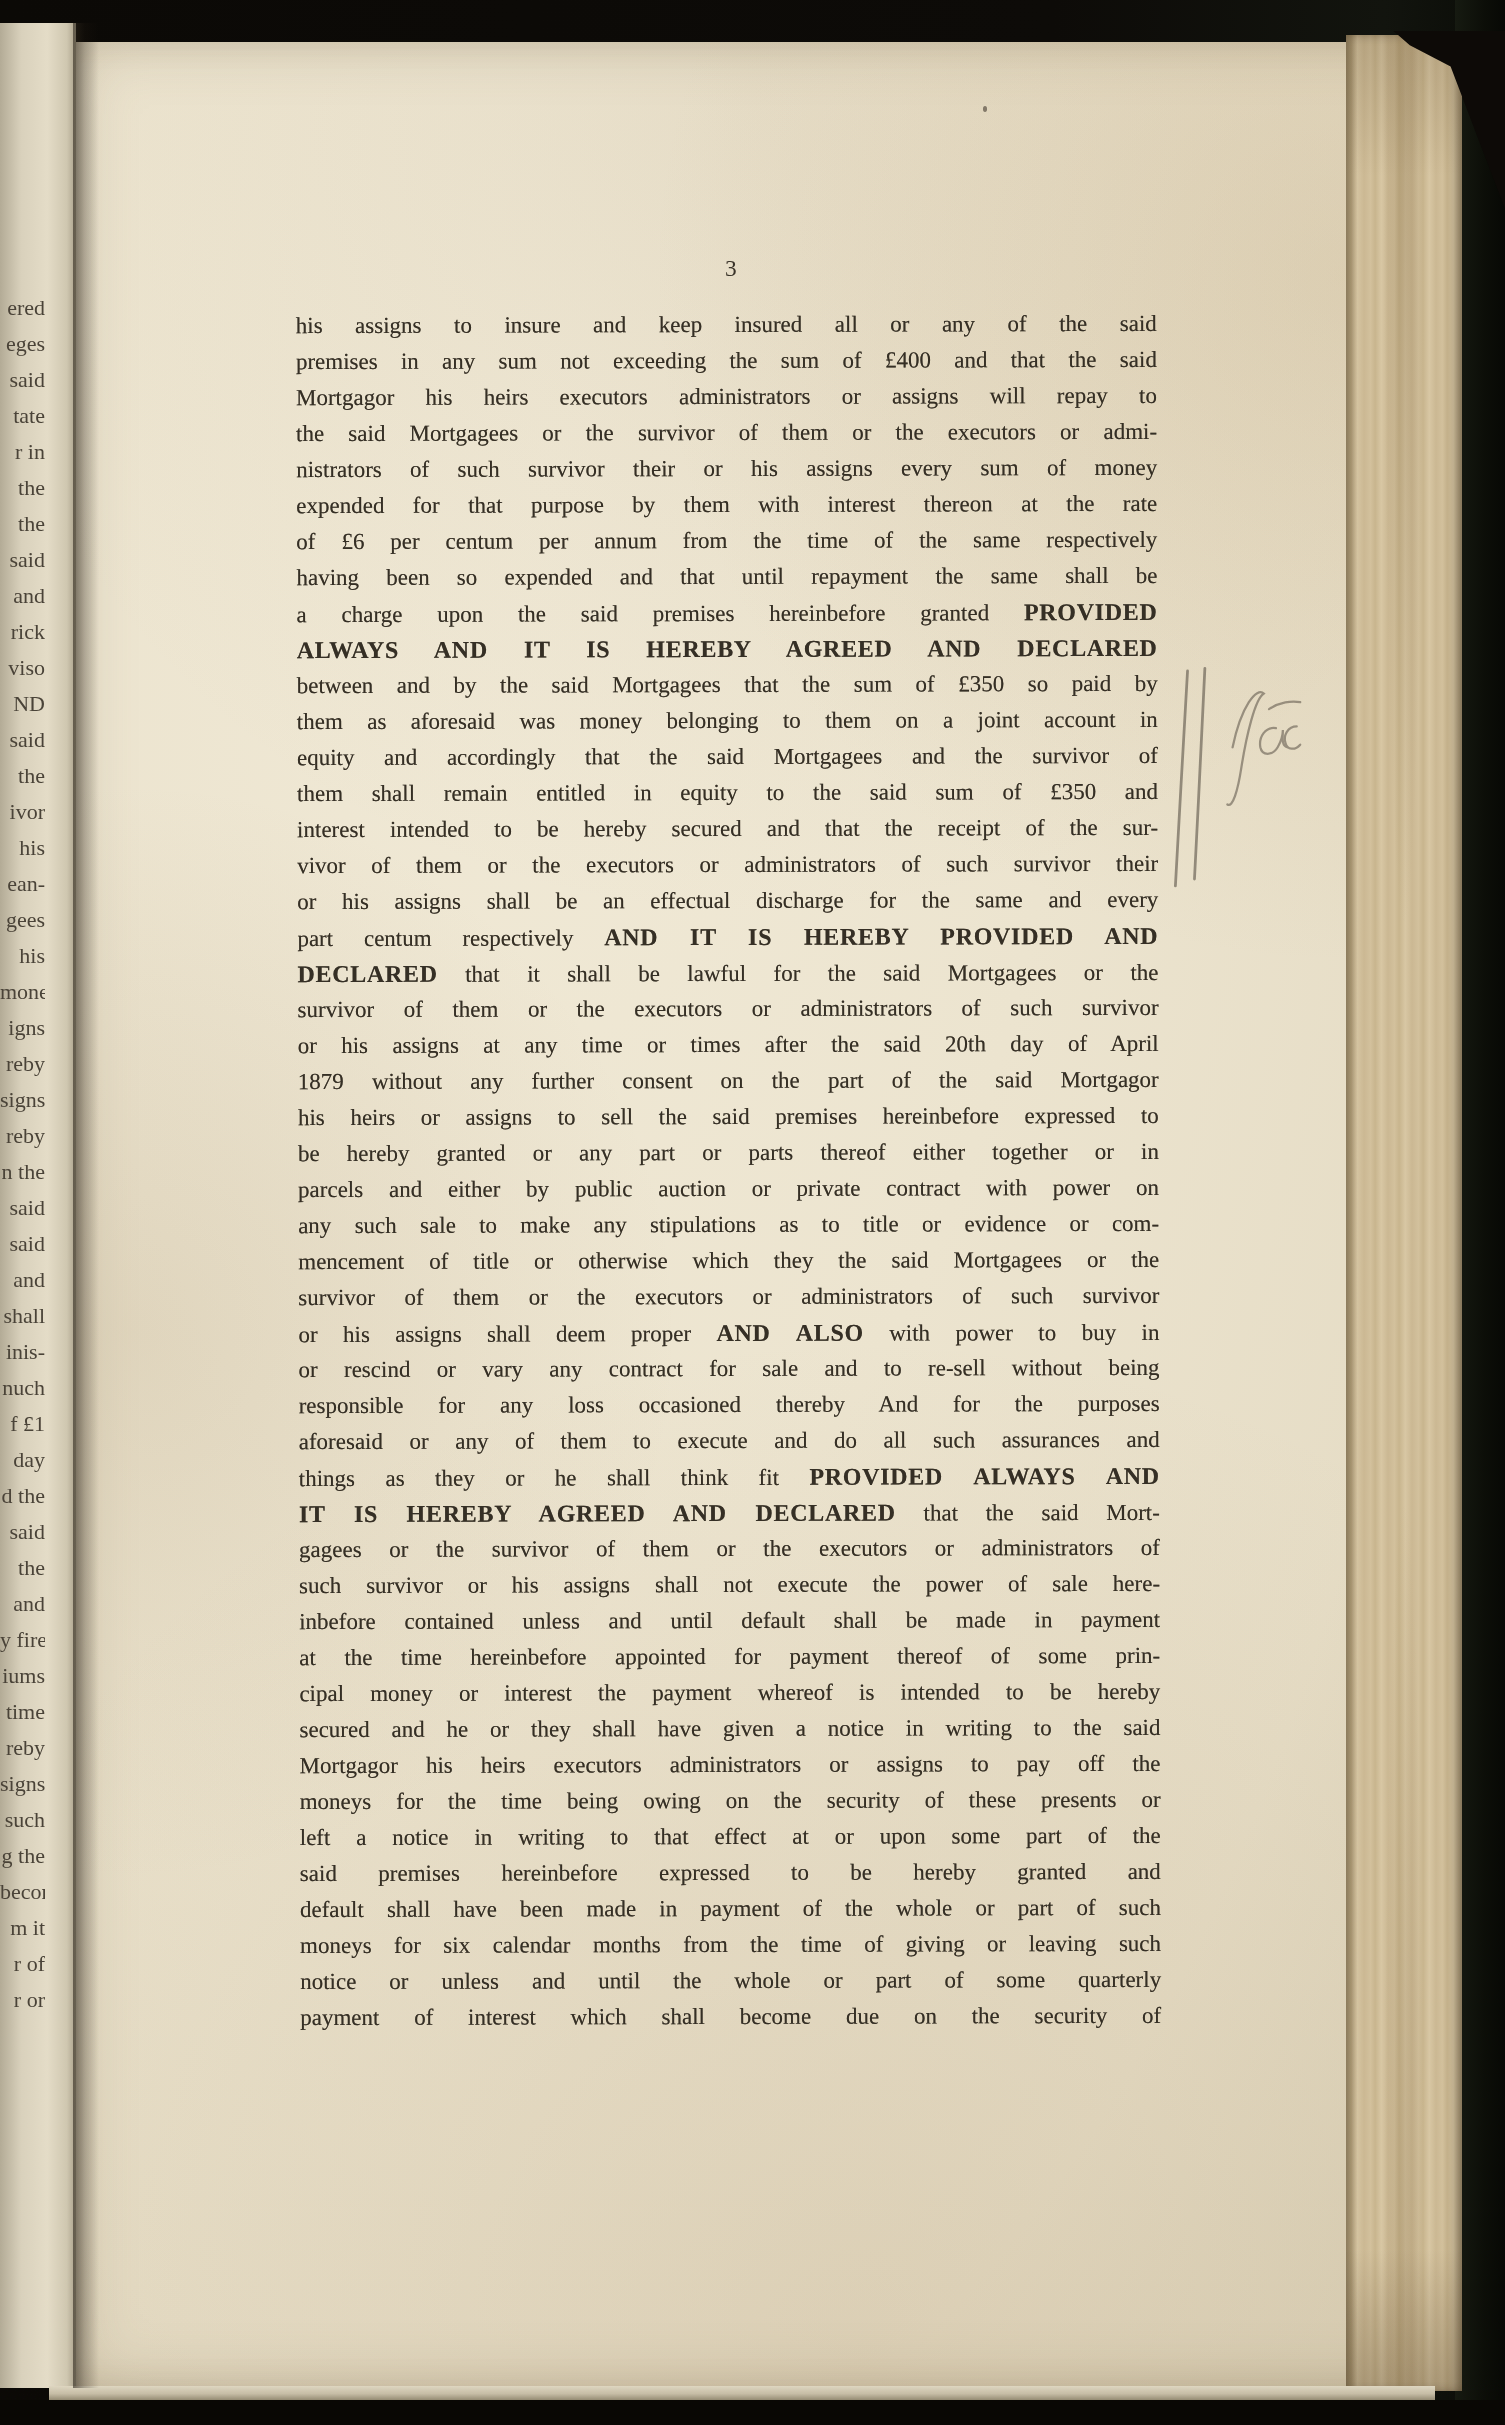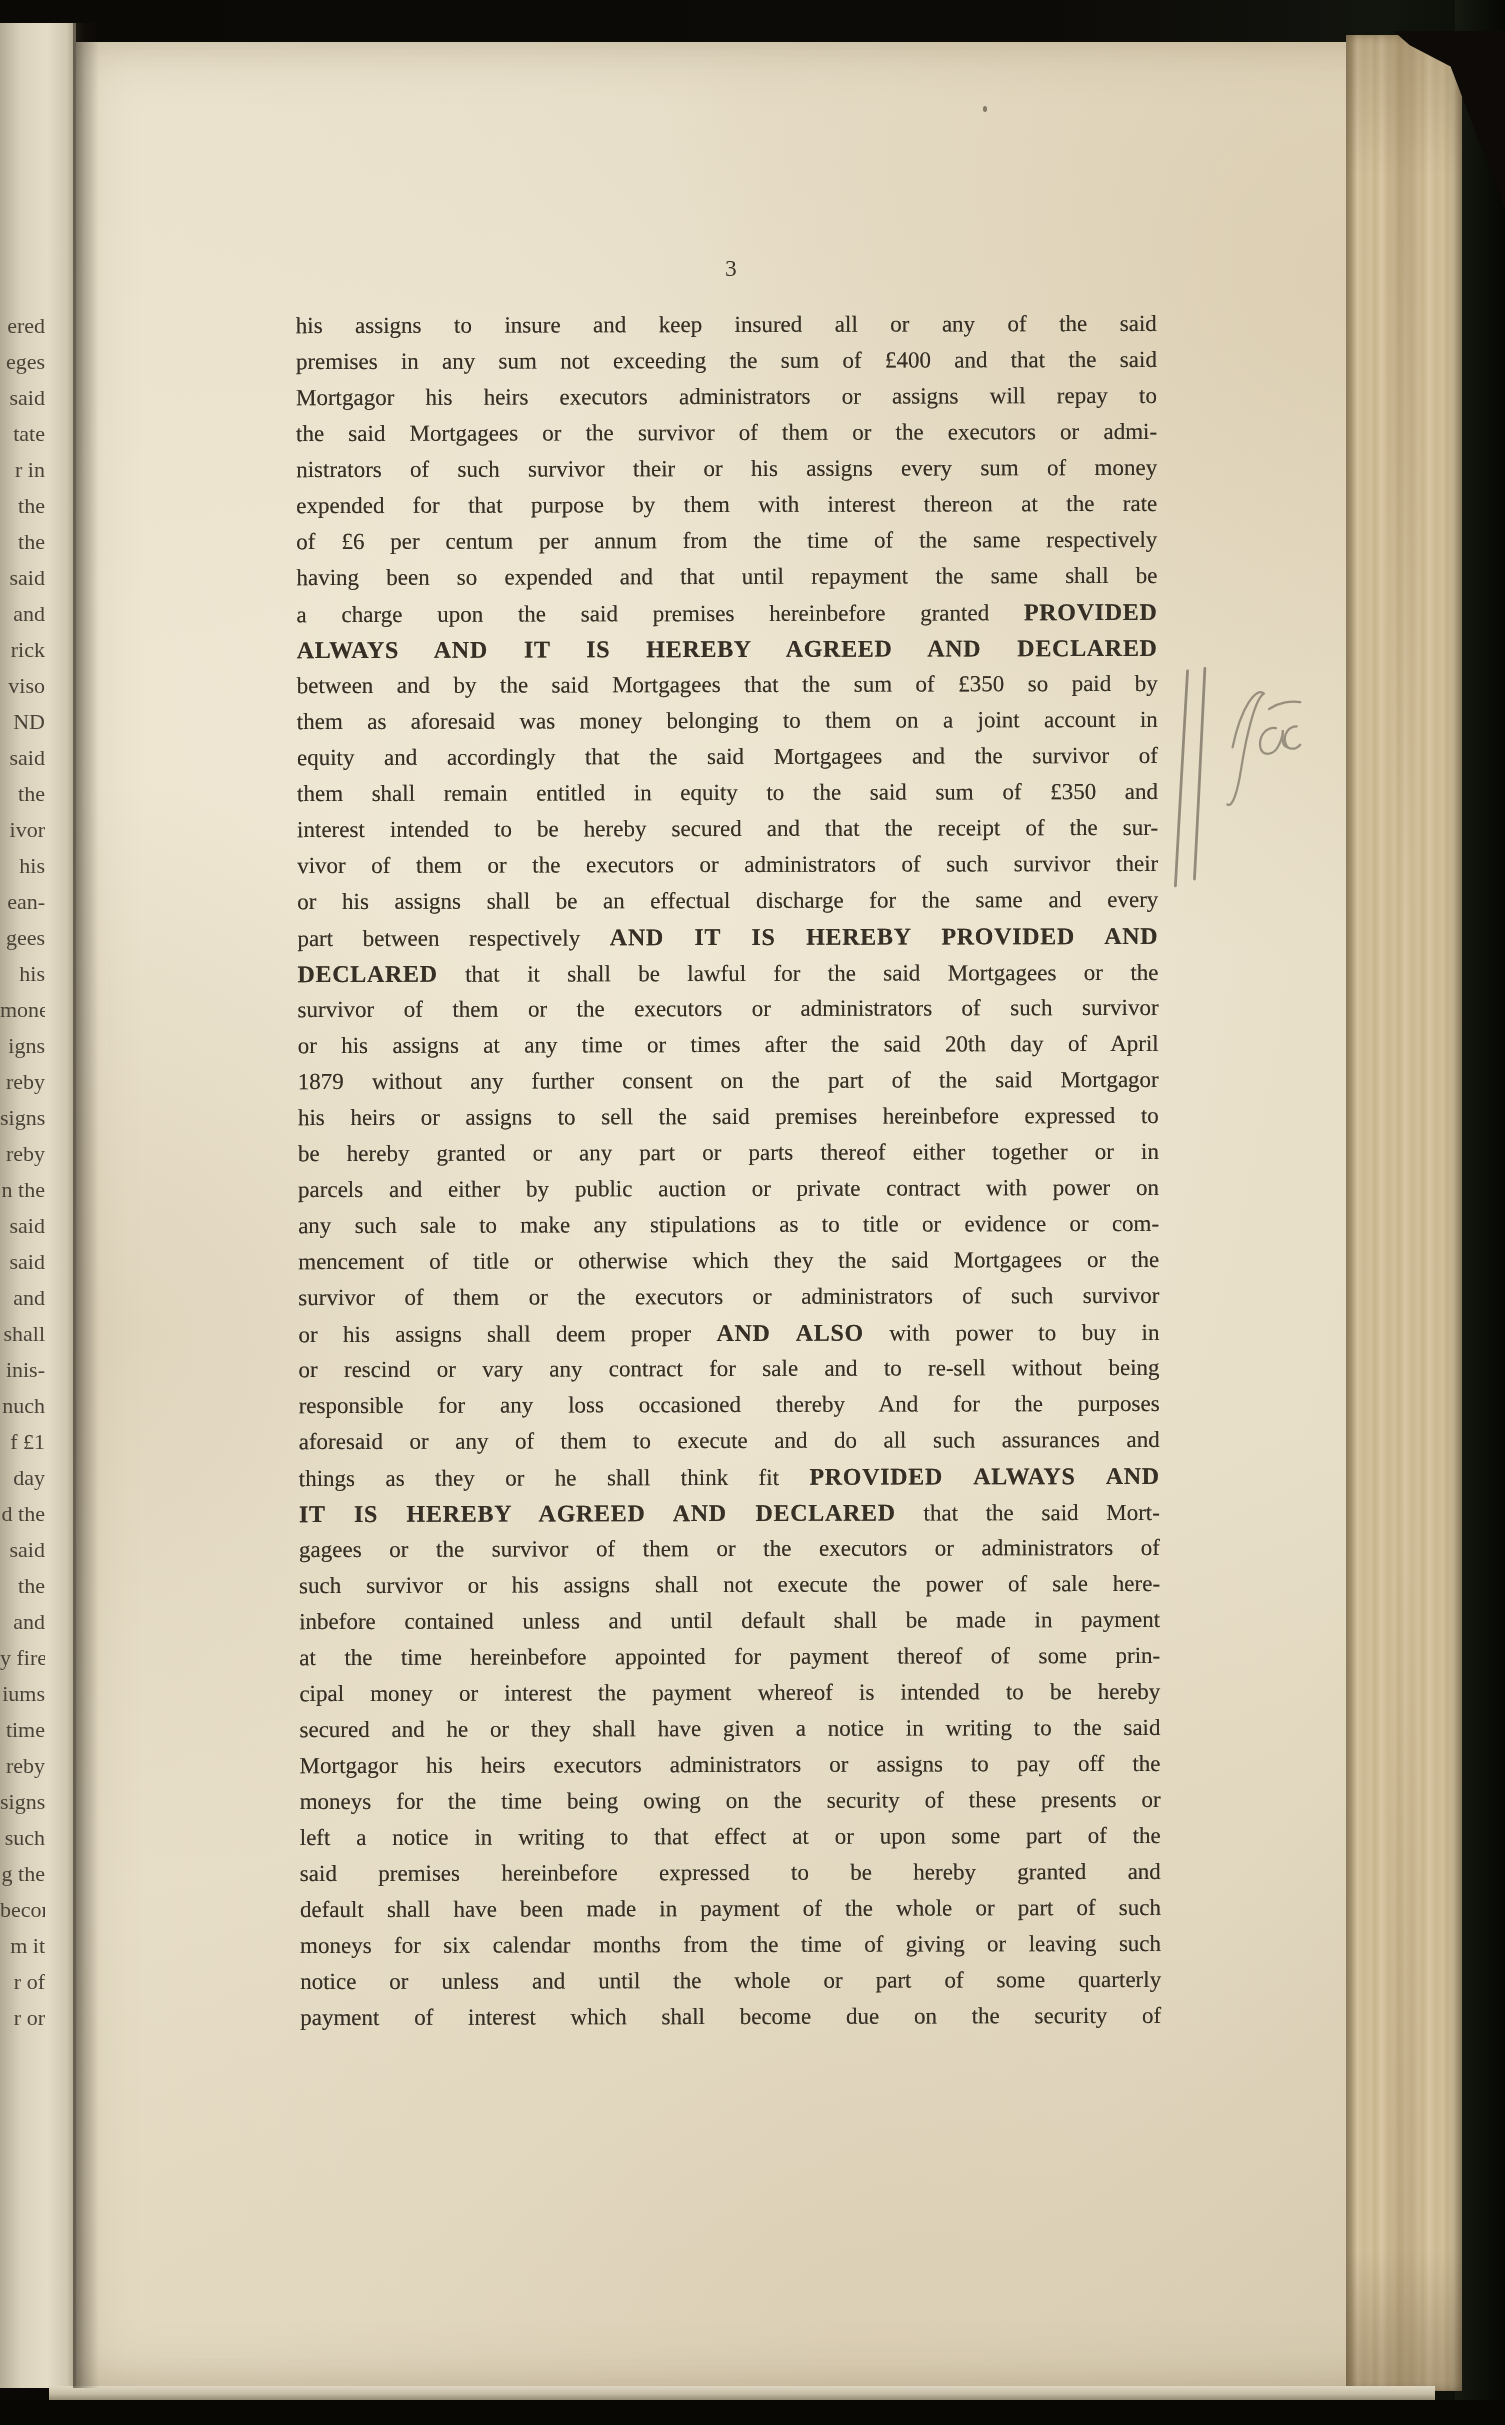--- a/index.html
+++ b/index.html
@@ -14,21 +14,21 @@
   .cover-edge {
     position:absolute; right:0; top:0; width:50px; height:100%;
     background:linear-gradient(90deg, #161a11 0%, #0c0e08 60%, #070805 100%);
   }
 
   
   .prev-page {
     position:absolute; left:0; top:22.6px; width:76px; height:2365px;
     background:linear-gradient(90deg, #b3ab96 0%, #d9d1bc 28%, #e4dcc7 62%, #cfc7b0 88%, #a89f89 100%);
   }
-  .frag-col { position:absolute; left:0; top:285px; width:45px; text-align:right; }
+  .frag-col { position:absolute; left:0; top:267px; width:45px; text-align:right; }
   .frag {
     height:36px; line-height:36px; font-size:22px; color:#4a4338;
     white-space:nowrap; overflow:hidden;
   }
 
   
   .gutter {
     position:absolute; left:73px; top:22.6px; width:26px; height:2365px;
     background:linear-gradient(90deg, rgba(45,38,28,0.6), rgba(30,24,16,0.25) 45%, rgba(0,0,0,0));
     z-index:3;
@@ -183,21 +183,21 @@
         <div class="line"><span>having been so expended and that until repayment the same shall be</span></div>
         <div class="line"><span>a charge upon the said premises hereinbefore granted </span><span class="emph">PROVIDED</span></div>
         <div class="line"><span class="emph">ALWAYS AND IT IS HEREBY AGREED AND DECLARED</span></div>
         <div class="line"><span>between and by the said Mortgagees that the sum of £350 so paid by</span></div>
         <div class="line"><span>them as aforesaid was money belonging to them on a joint account in</span></div>
         <div class="line"><span>equity and accordingly that the said Mortgagees and the survivor of</span></div>
         <div class="line"><span>them shall remain entitled in equity to the said sum of £350 and</span></div>
         <div class="line"><span>interest intended to be hereby secured and that the receipt of the sur-</span></div>
         <div class="line"><span>vivor of them or the executors or administrators of such survivor their</span></div>
         <div class="line"><span>or his assigns shall be an effectual discharge for the same and every</span></div>
-        <div class="line"><span>part between respectively </span><span class="emph">AND IT IS HEREBY PROVIDED AND</span></div>
+        <div class="line"><span>part centum respectively </span><span class="emph">AND IT IS HEREBY PROVIDED AND</span></div>
         <div class="line"><span class="emph">DECLARED</span><span> that it shall be lawful for the said Mortgagees or the</span></div>
         <div class="line"><span>survivor of them or the executors or administrators of such survivor</span></div>
         <div class="line"><span>or his assigns at any time or times after the said 20th day of April</span></div>
         <div class="line"><span>1879 without any further consent on the part of the said Mortgagor</span></div>
         <div class="line"><span>his heirs or assigns to sell the said premises hereinbefore expressed to</span></div>
         <div class="line"><span>be hereby granted or any part or parts thereof either together or in</span></div>
         <div class="line"><span>parcels and either by public auction or private contract with power on</span></div>
         <div class="line"><span>any such sale to make any stipulations as to title or evidence or com-</span></div>
         <div class="line"><span>mencement of title or otherwise which they the said Mortgagees or the</span></div>
         <div class="line"><span>survivor of them or the executors or administrators of such survivor</span></div>

